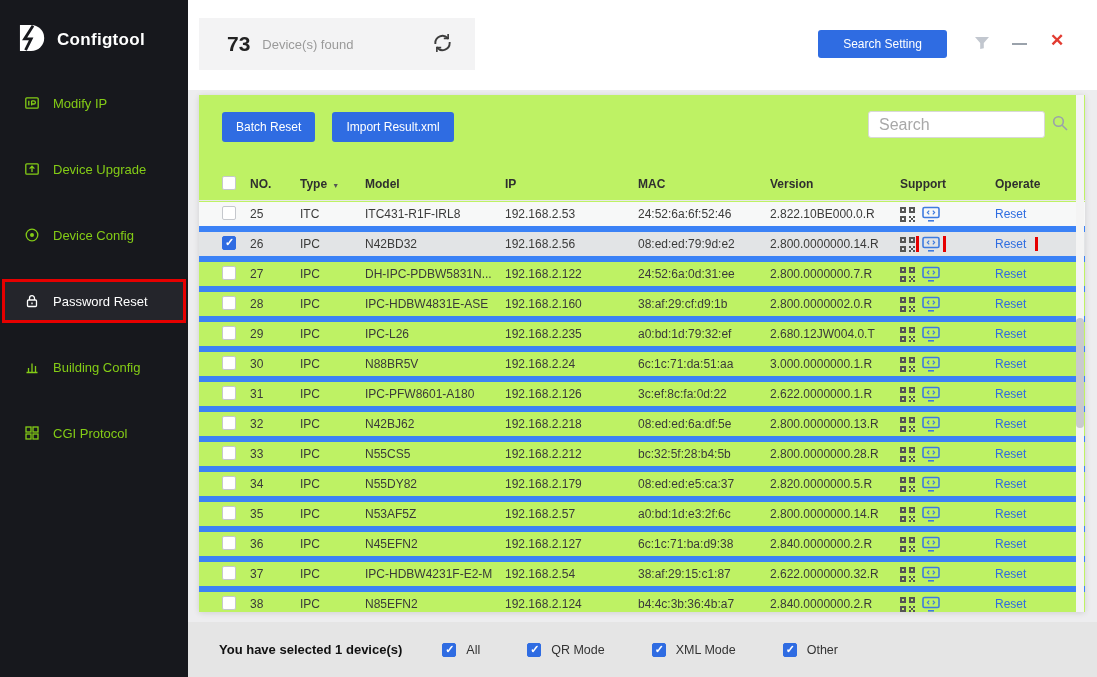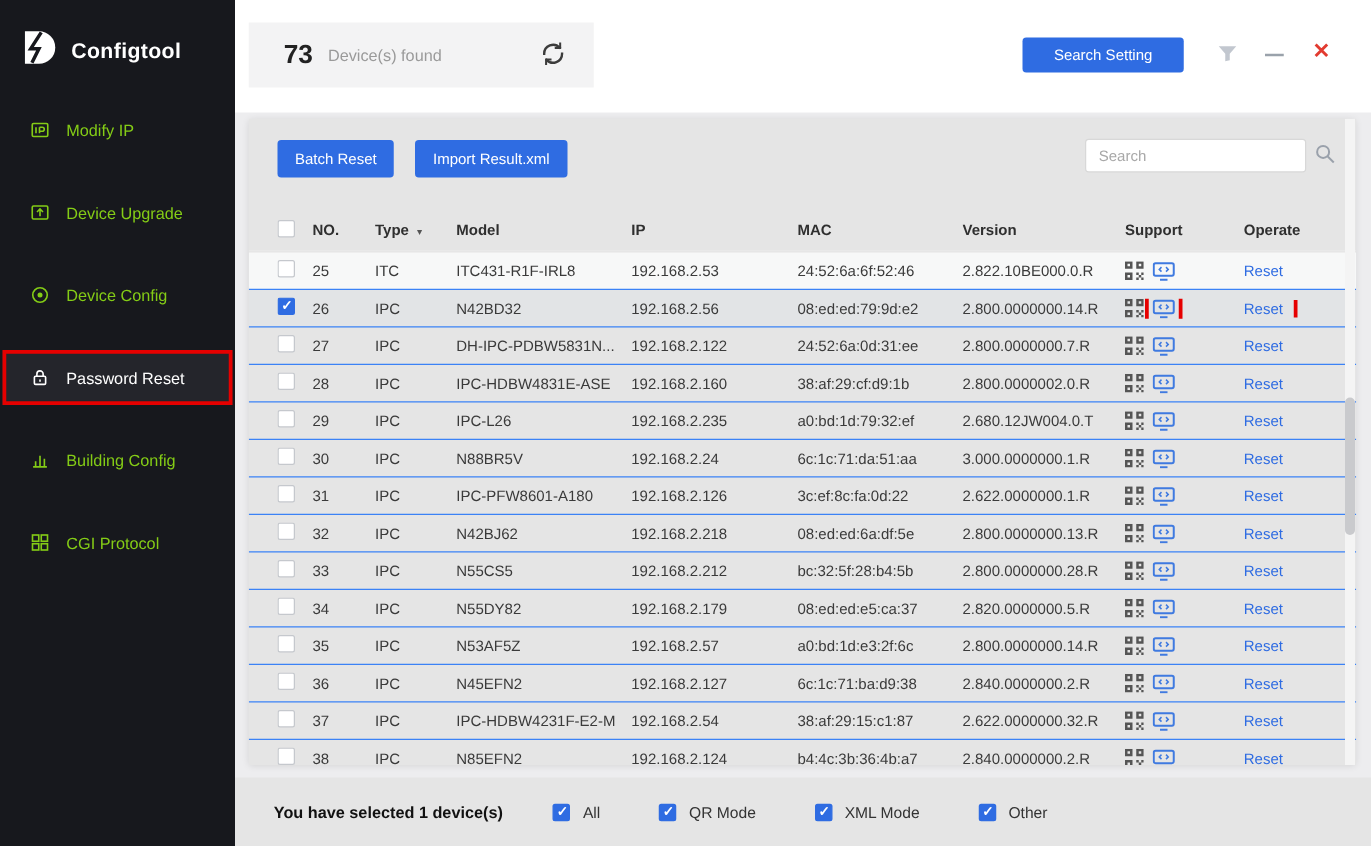--- a/index.html
+++ b/index.html
@@ -28,37 +28,37 @@
   .refresh-btn { margin-left:auto; margin-right:22px; background:none; border:none; cursor:pointer; display:flex; }
   .search-setting { position:absolute; left:630px; top:30px; width:129px; height:28px; background:#2f6ce2;
                     color:#fff; font-size:12px; border:none; border-radius:3px; cursor:pointer;
                     font-family:Liberation Sans, sans-serif; }
   .win-filter { position:absolute; left:786px; top:36px; cursor:pointer; }
   .win-min { position:absolute; left:824px; top:43px; width:15px; height:2px; background:#9aa2ab; cursor:pointer; }
   .win-close { position:absolute; left:862px; top:30px; font-size:17px; font-weight:bold; color:#e23b30; cursor:pointer; }
 
   
   .backdrop { position:absolute; left:188px; top:90px; width:909px; height:587px; background:#ededef; }
-  .panel { position:absolute; left:199px; top:95px; width:886px; height:517px; background:#e5e5e5;
+  .panel { position:absolute; left:199px; top:95px; width:886px; height:517px; background:#bef264;
            box-shadow:0 1px 6px rgba(0,0,0,.12); overflow:hidden; }
   .panel-toolbar { position:absolute; left:23px; top:17px; display:flex; gap:17px; }
   .blue-btn { height:30px; padding:0 14px; background:#2f6ce2; color:#fff; font-size:12px; border:none;
               border-radius:3px; cursor:pointer; font-family:"Liberation Sans",sans-serif; }
   .search-box { position:absolute; left:669px; top:16px; width:177px; height:27px; border:1px solid #d8d8d8;
-                border-radius:3px; font-size:12px; padding:0 10px; color:#333; outline:none;
+                border-radius:3px; font-size:16px; padding:0 10px; color:#333; outline:none;
                 font-family:"Liberation Sans",sans-serif; }
   .search-box::placeholder { color:#a8a8a8; }
   .search-mag { position:absolute; left:852px; top:19px; cursor:pointer; }
 
   
   .grid-cols { display:grid; grid-template-columns:28px 50px 65px 140px 133px 132px 130px 95px 60px; align-items:center; }
   .thead { position:absolute; left:0; top:73px; width:100%; height:33px; padding-left:23px;
            border-bottom:1px solid #e9e9e9; font-weight:bold; font-size:12px; color:#2f2f2f; }
   .tbody { position:absolute; left:0; top:107px; width:100%; }
-  .trow { height:30px; padding-left:23px; border-bottom:1px solid #3b82f6; font-size:12px; color:#3a3a3a; }
+  .trow { height:30px; padding-left:23px; border-bottom:6px solid #3b82f6; font-size:12px; color:#3a3a3a; }
   .trow.shaded { background:#f7f8f8; }
   .trow.selected { background:#e2e4e6; }
   .cell { padding-right:8px; white-space:nowrap; overflow:hidden; text-overflow:ellipsis; }
   .type-caret { font-size:7px; color:#555; margin-left:5px; cursor:pointer; }
 
   .cb { width:14px; height:14px; border:1px solid #c5c8cd; border-radius:2px; background:#fff;
         display:inline-block; position:relative; cursor:pointer; flex:none; }
   .cb.checked { background:#2f6ce2; border-color:#2f6ce2; }
   .cb.checked::after { content:"✓"; position:absolute; left:2px; top:-1px; color:#fff; font-size:11px; font-weight:bold; }
 

